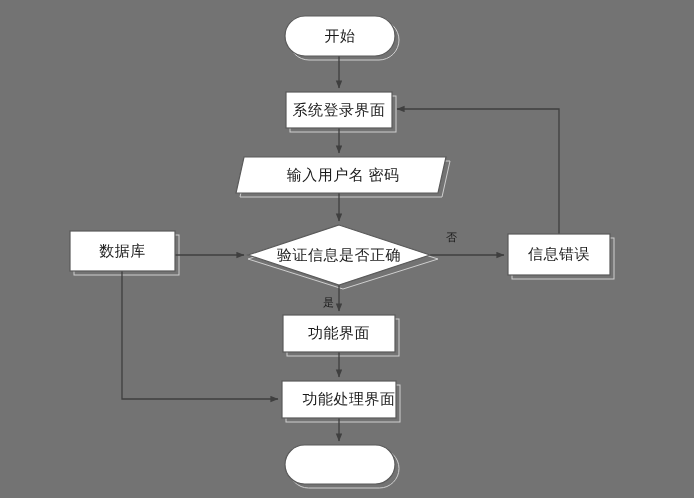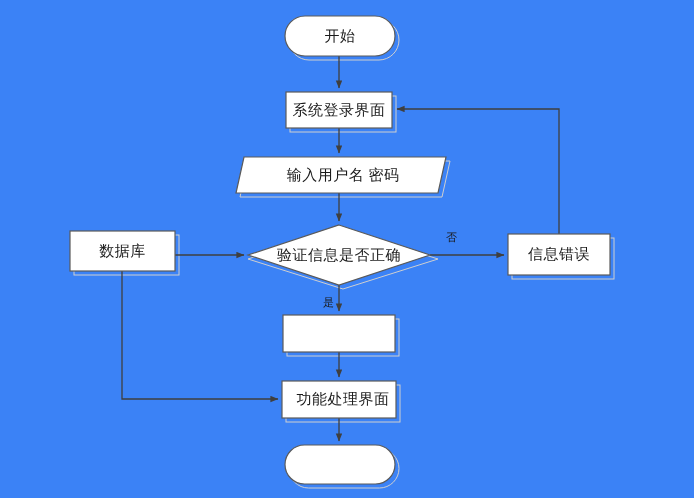--- a/index.html
+++ b/index.html
@@ -7,21 +7,21 @@
     padding: 0;
     background: #ffffff;
   }
   body {
     font-family: "Liberation Serif", "DejaVu Serif", serif;
   }
   #canvas {
     position: relative;
     width: 694px;
     height: 498px;
-    background: #3b82f6;
+    background: #737373;
     overflow: hidden;
   }
   #flow-svg {
     position: absolute;
     left: 0;
     top: 0;
     width: 694px;
     height: 498px;
   }
   .node-label {
@@ -109,21 +109,22 @@
   <div class="node-label" style="left:240px; top:157px; width:206px; height:36px;">输入用户名 密码</div>
 
   <div class="node-label" style="left:286px; top:92px; width:106px; height:36px;">系统登录界面</div>
 
   <div class="node-label" style="left:248px; top:225px; width:182px; height:60px;">验证信息是否正确</div>
 
   <div class="node-label" style="left:70px; top:231px; width:105px; height:40px;">数据库</div>
 
   <div class="node-label" style="left:508px; top:234px; width:102px; height:41px;text-align:right;">信息错误</div>
 
+  <div class="node-label" style="left:283px; top:315px; width:112px; height:37px;">功能界面</div>
 
-  <div class="node-label" style="left:286px; top:381px; width:114px; height:37px;">功能处理界面</div>
+  <div class="node-label" style="left:292px; top:381px; width:114px; height:37px;">功能处理界面</div>
 
 
   <div class="edge-label" style="left:446px; top:232px;">否</div>
 
   <div class="edge-label" style="left:323px; top:297px;">是</div>
 
 </div>
 
 </body></html>

